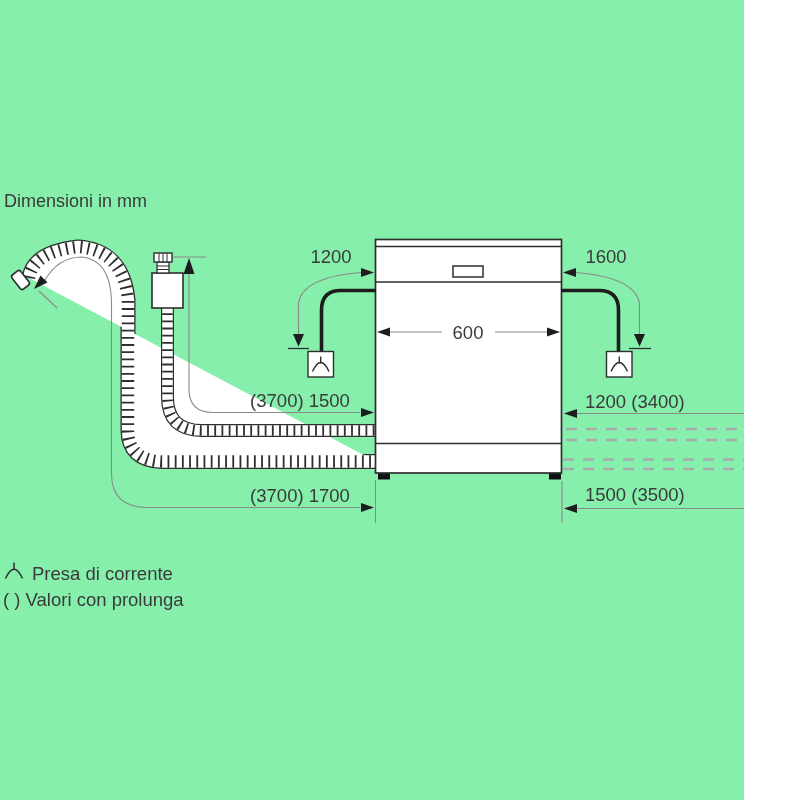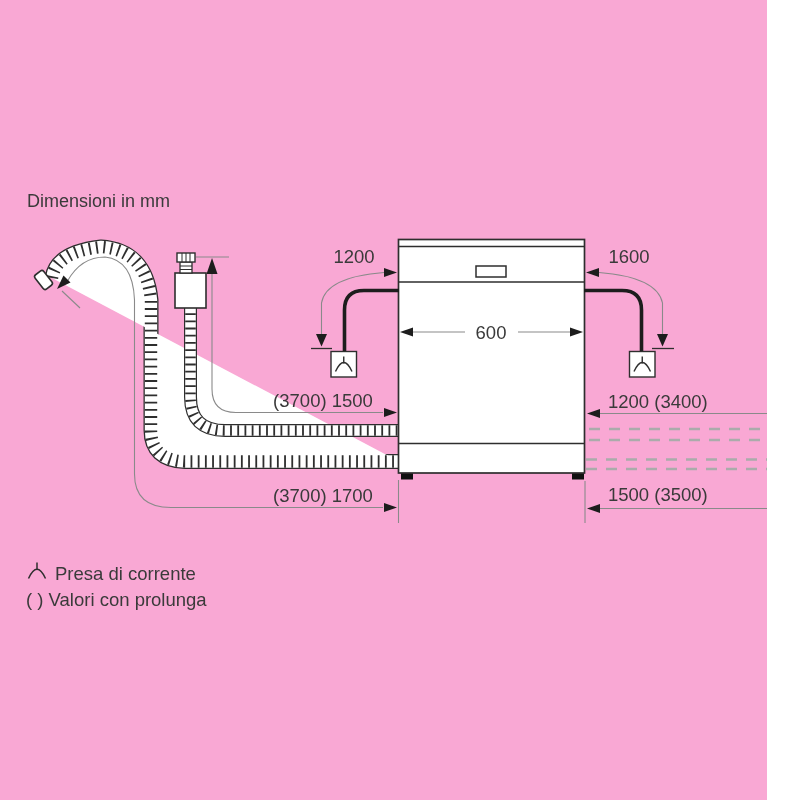--- a/index.html
+++ b/index.html
@@ -1,17 +1,17 @@
 <!DOCTYPE html>
 <html><head>
 <meta charset="utf-8">
 <style>
   html,body{margin:0;padding:0;background:#ffffff;}
-  .stage{position:relative;width:744px;height:800px;background:#f9a8d4;overflow:hidden;
-         font-family:"Liberation Sans", sans-serif;padding-left:23px;}
+  .stage{position:relative;width:744px;height:800px;background:#86efac;overflow:hidden;
+         font-family:"Liberation Sans", sans-serif;}
   svg{display:block;}
   
   .ln   {stroke:#2e2e2e;fill:none;}
   .ln-thick{stroke:#1d1d1d;fill:none;}
   .leader{stroke:#8a8a8a;fill:none;stroke-width:1.1;}
   .dashln{stroke:#ababab;fill:none;stroke-width:2.4;stroke-dasharray:11 9;}
   .arrow{fill:#1d1d1d;stroke:none;}
   .txt{fill:#3a3a3a;font-family:"Liberation Sans", sans-serif;font-size:18.5px;}
   .txt-title{fill:#3a3a3a;font-family:"Liberation Sans", sans-serif;font-size:18px;}
   .whitefill{fill:#ffffff;}

